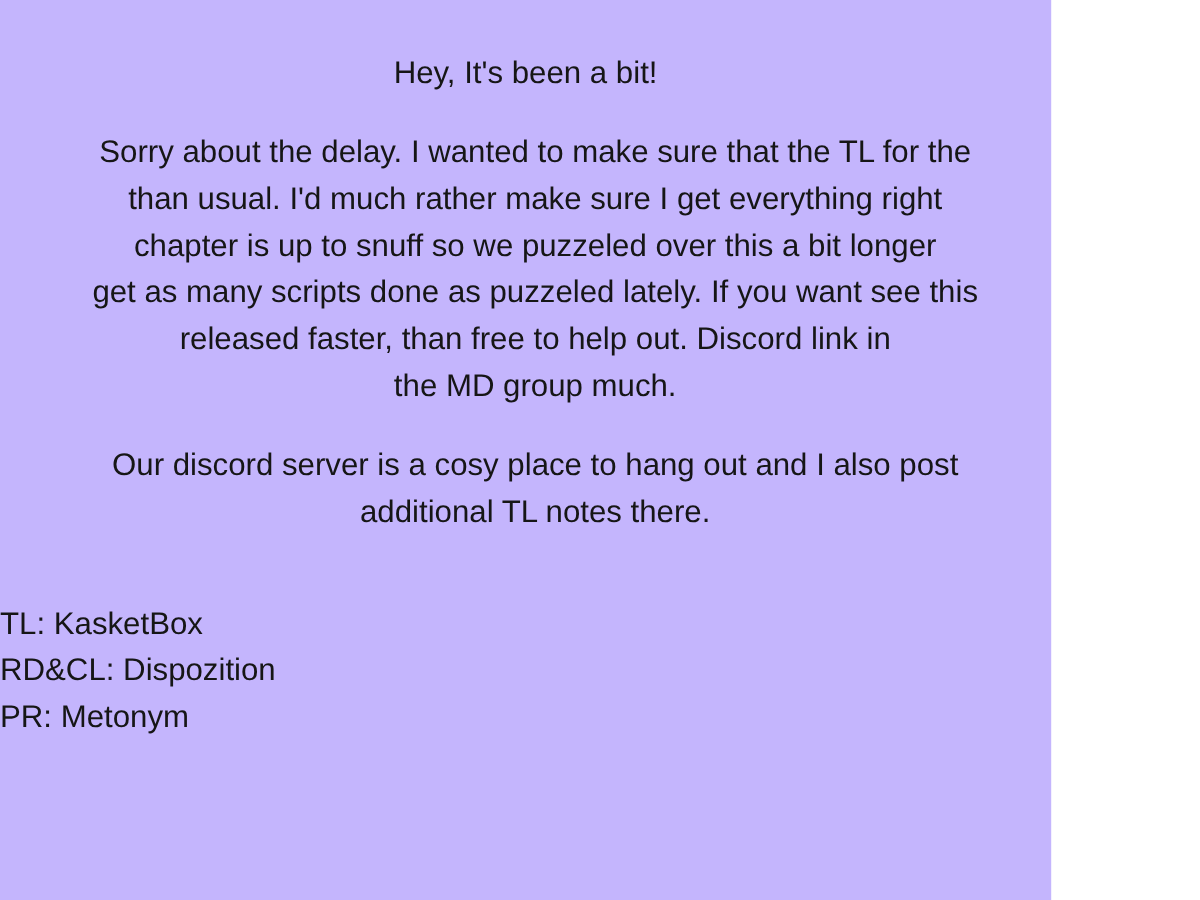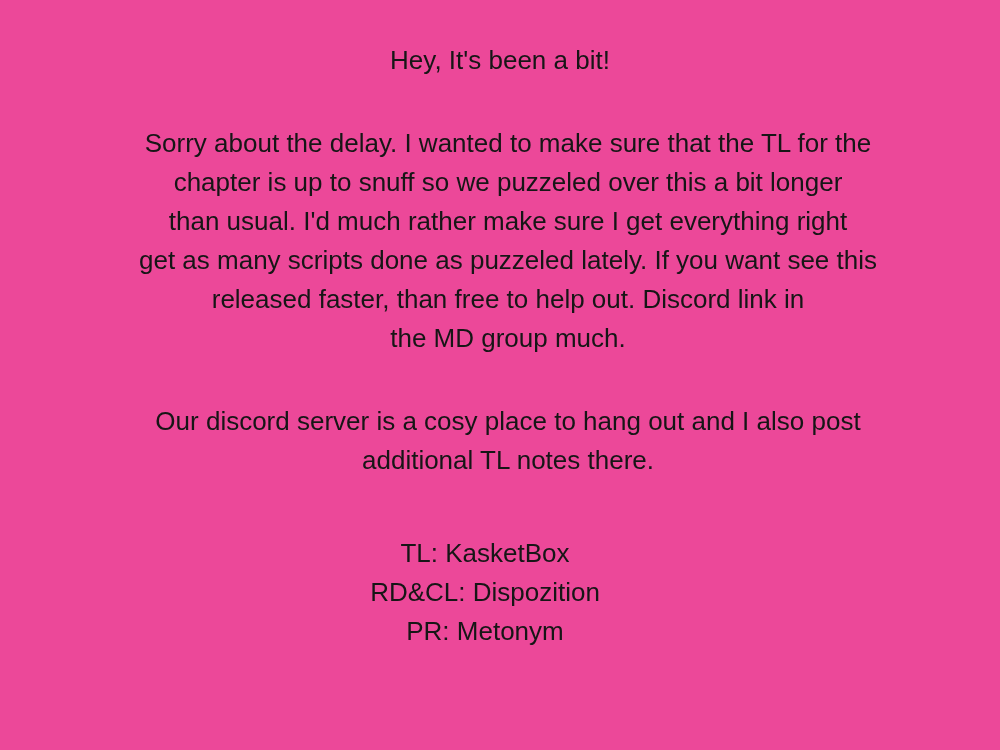--- a/index.html
+++ b/index.html
@@ -2,60 +2,60 @@
 <html><head>
 <meta charset="utf-8">
 <style>
   html, body {
     margin: 0;
     padding: 0;
     background: #ffffff;
   }
   .page {
     position: relative;
-    width: 1000px;
+    width: 876px;
     height: 750px;
-    background: #ec4899;
+    background: #c4b5fd;
     overflow: hidden;
     font-family: "Liberation Sans", "DejaVu Sans", sans-serif;
     color: #161616;
     font-size: 26px;
     line-height: 39px;
   }
   .content {
     text-align: center;
   }
   .heading {
     margin-top: 41px;
   }
   .paragraph {
-    margin-top: 44px;
+    margin-top: 27px;
     padding-left: 16px;
   }
   .line {
     white-space: pre;
   }
   .credits {
     margin-top: 54px;
-    text-align: center;
+    text-align: left;
     padding-right: 30px;
   }
 </style>
 </head>
 <body>
 
 <div class="page">
   <div class="content">
 
     <div class="heading">Hey, It's been a bit!</div>
 
     <div class="paragraph">
       <div class="line">Sorry about the delay. I wanted to make sure that the TL for the</div>
+      <div class="line">than usual. I'd much rather make sure I get everything right</div>
       <div class="line">chapter is up to snuff so we puzzeled over this a bit longer</div>
-      <div class="line">than usual. I'd much rather make sure I get everything right</div>
       <div class="line">get as many scripts done as puzzeled lately. If you want see this</div>
       <div class="line">released faster, than free to help out. Discord link in</div>
       <div class="line">the MD group much.</div>
     </div>
 
     <div class="paragraph">
       <div class="line">Our discord server is a cosy place to hang out and I also post</div>
       <div class="line">additional TL notes there.</div>
     </div>
 

